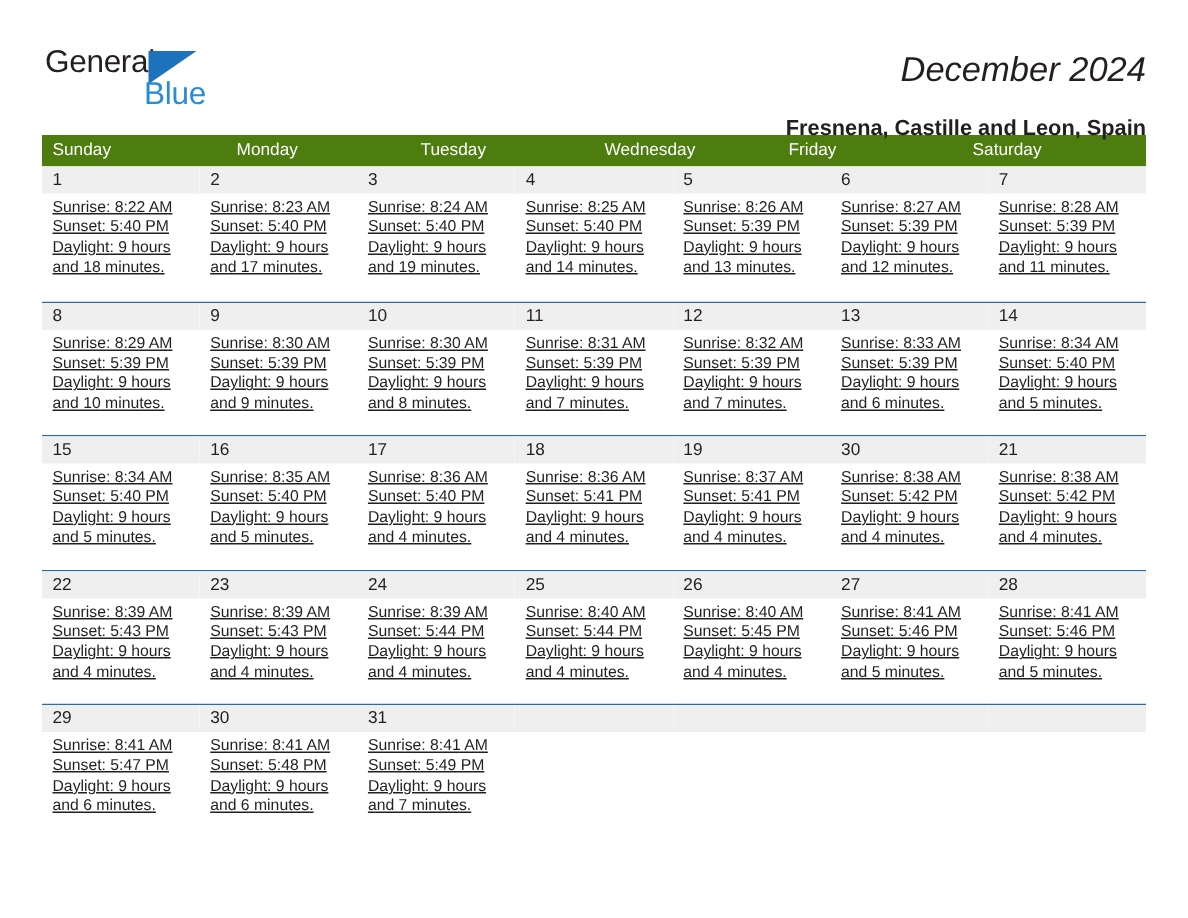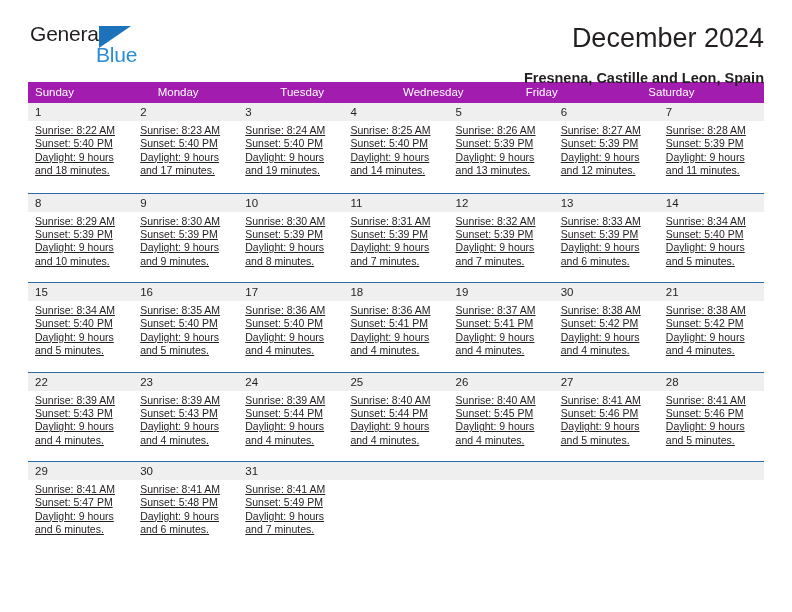--- a/index.html
+++ b/index.html
@@ -12,21 +12,21 @@
     background: #ffffff;
     font-family: "Liberation Sans", sans-serif;
     color: #231f20;
     overflow: hidden;
   }
   .page {
     position: relative;
     width: 792px;
     height: 468px;
     box-sizing: border-box;
-    padding: 0 28px;
+    padding: 8px 28px;
   }
 
   
   .header {
     display: flex;
     align-items: flex-start;
     justify-content: space-between;
     height: 74px;
     padding-top: 22px;
     box-sizing: border-box;
@@ -63,44 +63,45 @@
     letter-spacing: -0.2px;
     color: #2a8cd4;
     line-height: 24px;
   }
 
   .titles {
     text-align: right;
     padding-top: 0px;
   }
   .month-title {
-    font-size: 27px;
+    font-size: 23px;
     font-weight: normal;
     color: #231f20;
     line-height: 32px;
     letter-spacing: 0px;
     white-space: nowrap;
+    font-style: italic;
   }
   .location-title {
     font-size: 14.5px;
     font-weight: bold;
     color: #231f20;
     line-height: 20px;
     margin-top: 14px;
     white-space: nowrap;
   }
 
   
   .calendar {
     margin-top: 8px;
     width: 736px;
   }
   .weekday-row {
     display: flex;
-    background: #a21caf;
+    background: #4d7c0f;
     height: 21px;
   }
   .weekday {
     flex: 1 1 0;
     color: #ffffff;
     font-size: 11.5px;
     line-height: 21px;
     padding-left: 7px;
     box-sizing: border-box;
     white-space: nowrap;

